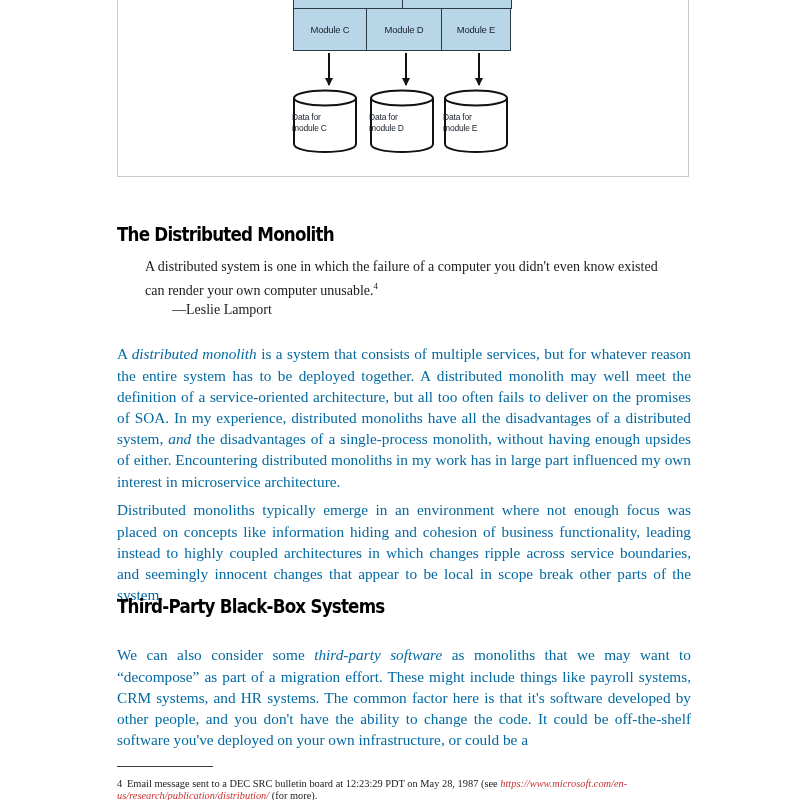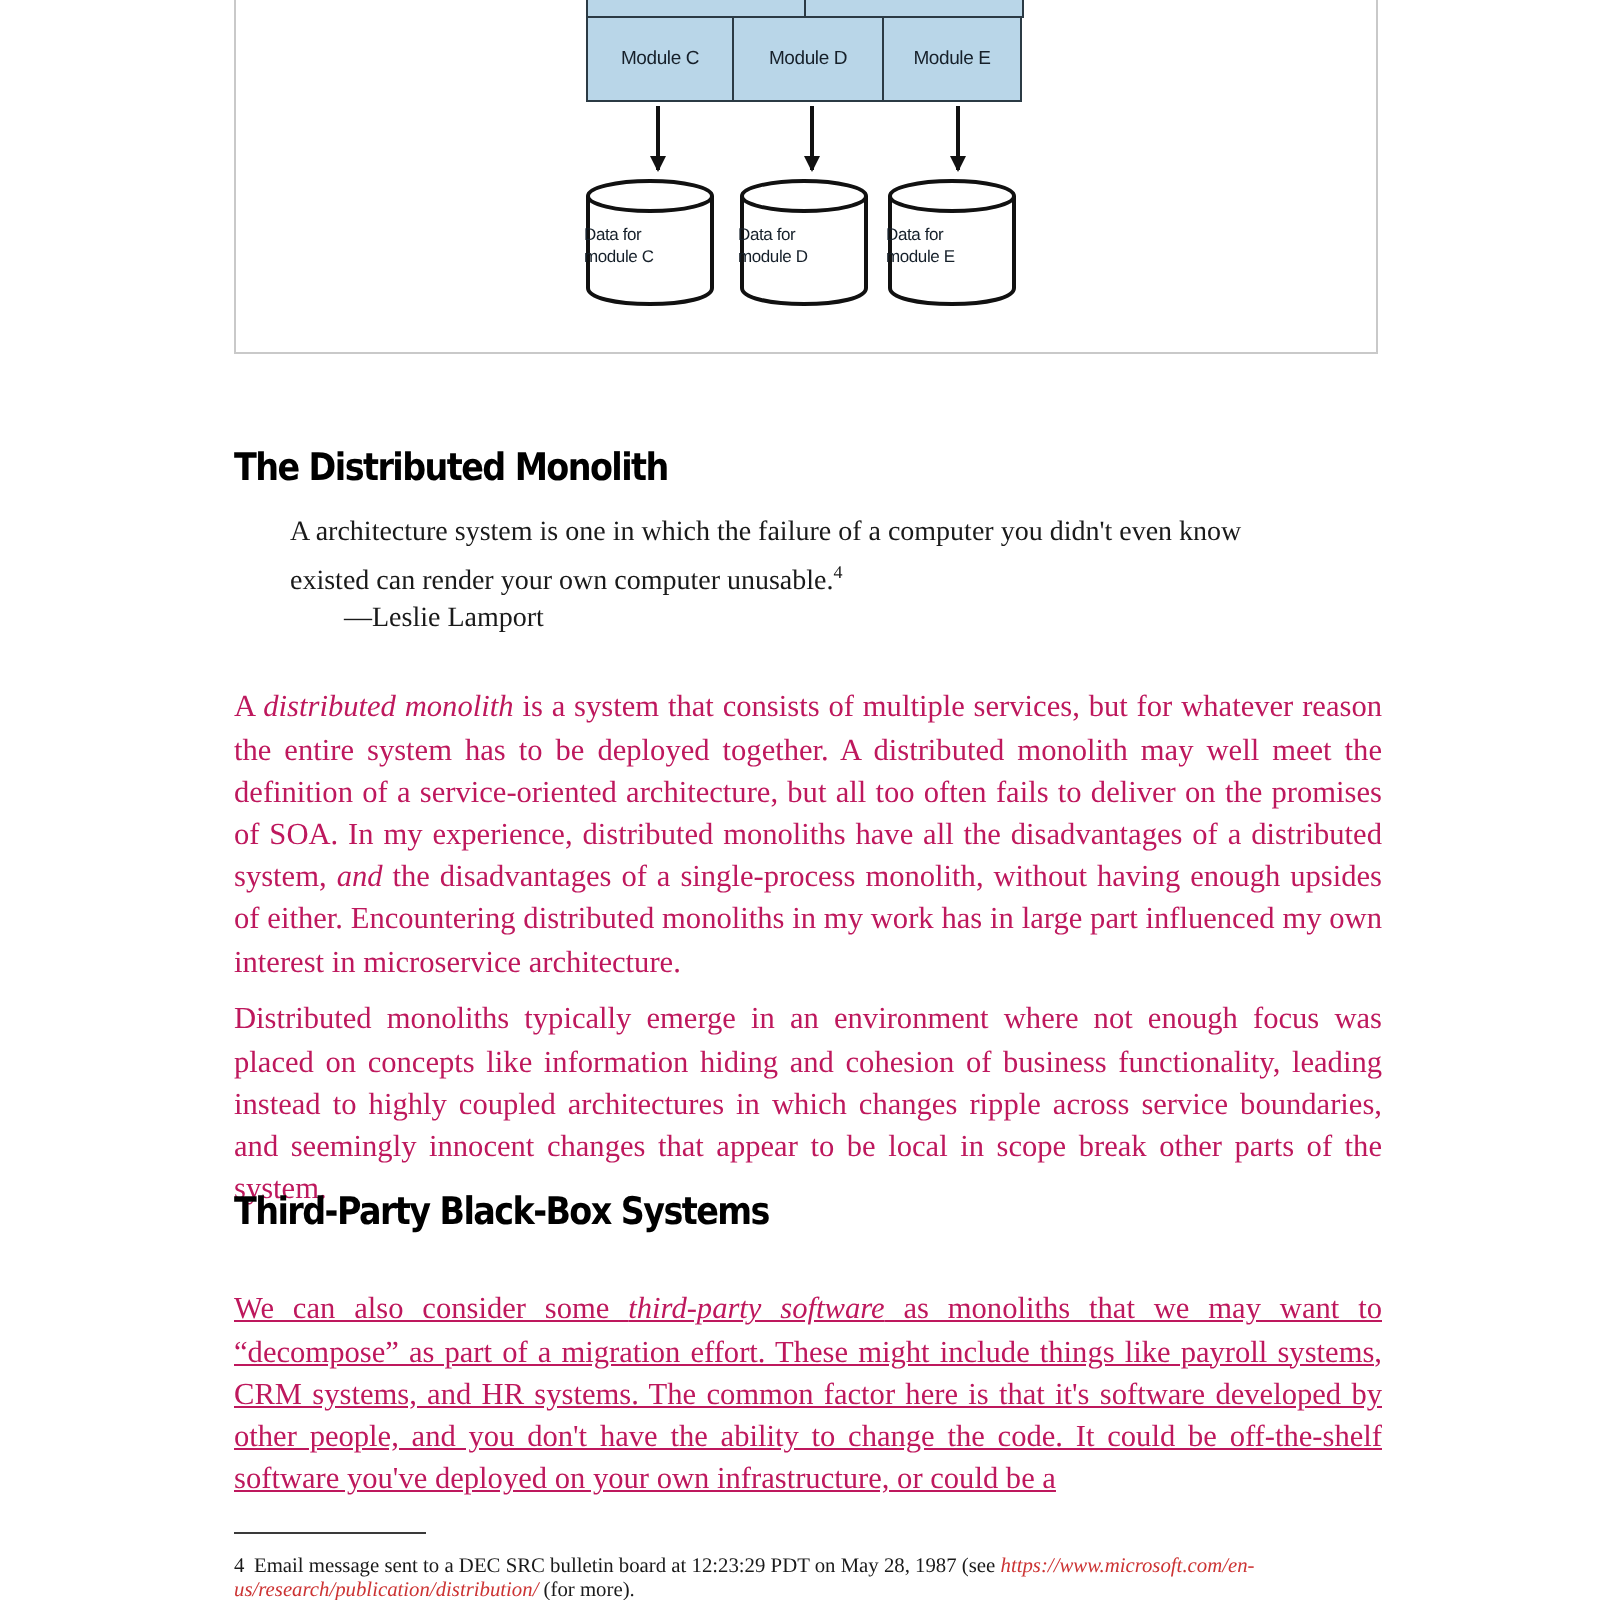--- a/index.html
+++ b/index.html
@@ -173,25 +173,25 @@
 
   
   .para {
     position: absolute;
     left: 113px;
     width: 574px;
     font-size: 15.3px;
     line-height: 21.2px;
     text-align: justify;
     text-justify: inter-word;
-    color: #be185d;
+    color: #0369a1;
   }
   .para.p1 { top: 328px; }
   .para.p2 { top: 484px; }
-  .para.p3 { top: 629px; text-decoration: underline; }
+  .para.p3 { top: 629px; }
   .para i { font-style: italic; }
 
   
   .footnote-rule {
     position: absolute;
     left: 113px;
     top: 766px;
     width: 96px;
     height: 1px;
     background: #3a3a3a;
@@ -270,21 +270,21 @@
           <div>module E</div>
         </div>
       </div>
     </div>
 
   </div>
 
 
   <h2 class="section-heading h-distributed">The Distributed Monolith</h2>
 
-  <div class="blockquote"><span>A architecture system is one in which the failure of a computer you didn't even know existed can render your own computer unusable.</span><sup>4</sup></div>
+  <div class="blockquote"><span>A distributed system is one in which the failure of a computer you didn't even know existed can render your own computer unusable.</span><sup>4</sup></div>
 
   <div class="quote-attrib">—Leslie Lamport</div>
 
   <p class="para p1"><span>A </span><i>distributed monolith</i><span> is a system that consists of multiple services, but for whatever reason the entire system has to be deployed together. A distributed monolith may well meet the definition of a service-oriented architecture, but all too often fails to deliver on the promises of SOA. In my experience, distributed monoliths have all the disadvantages of a distributed system, </span><i>and</i><span> the disadvantages of a single-process monolith, without having enough upsides of either. Encountering distributed monoliths in my work has in large part influenced my own interest in microservice architecture.</span></p>
 
   <p class="para p2">Distributed monoliths typically emerge in an environment where not enough focus was placed on concepts like information hiding and cohesion of business functionality, leading instead to highly coupled architectures in which changes ripple across service boundaries, and seemingly innocent changes that appear to be local in scope break other parts of the system.</p>
 
   <h2 class="section-heading h-thirdparty">Third-Party Black-Box Systems</h2>
 
   <p class="para p3"><span>We can also consider some </span><i>third-party software</i><span> as monoliths that we may want to “decompose” as part of a migration effort. These might include things like payroll systems, CRM systems, and HR systems. The common factor here is that it's software developed by other people, and you don't have the ability to change the code. It could be off-the-shelf software you've deployed on your own infrastructure, or could be a</span></p>

